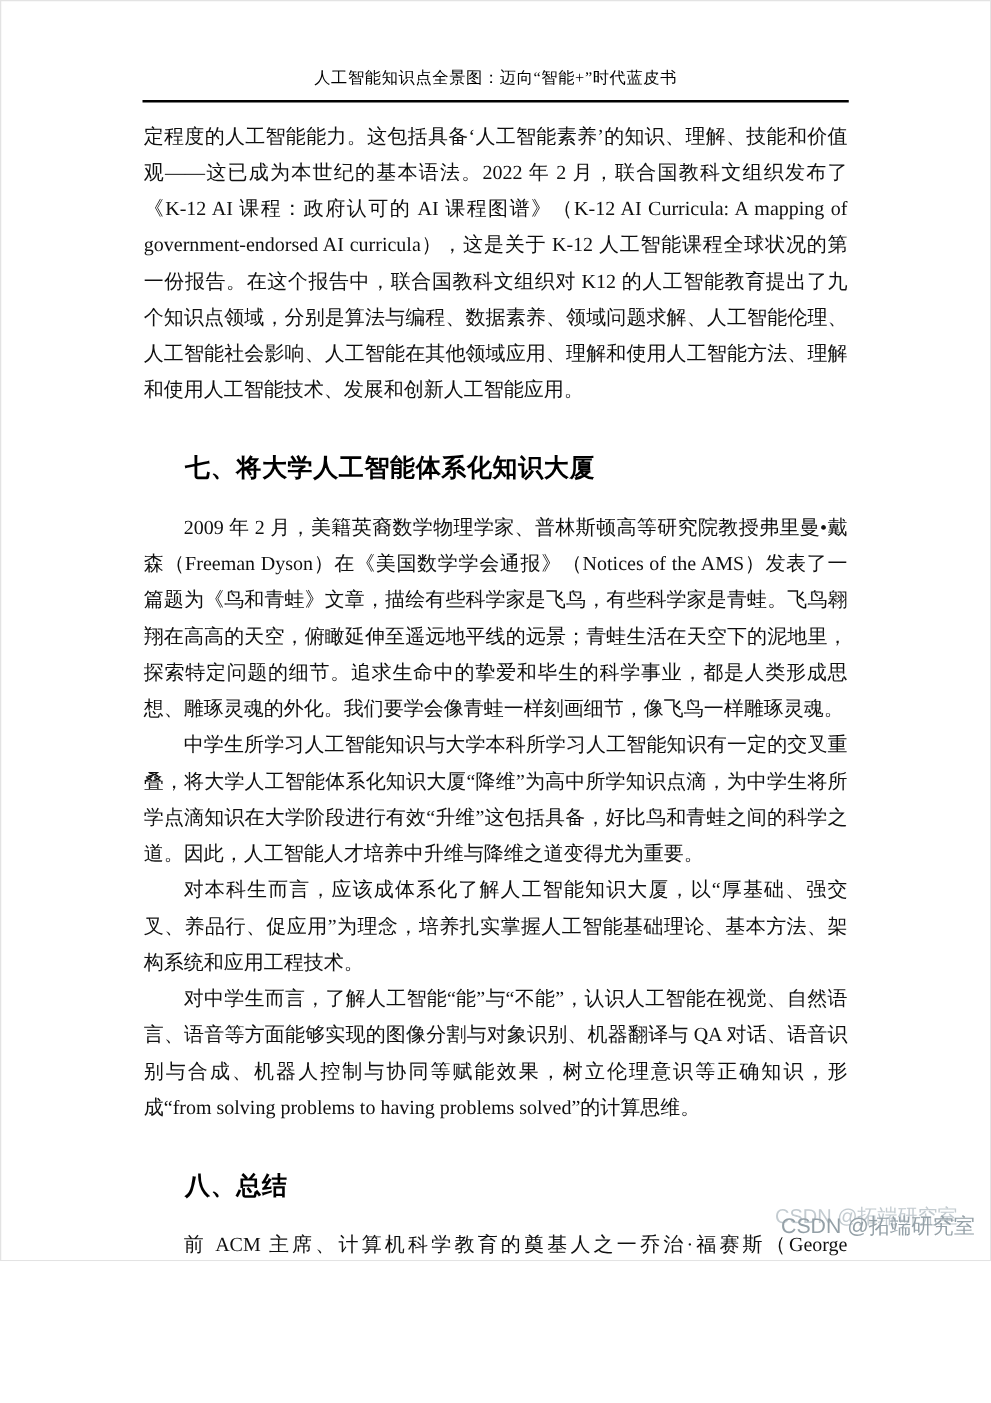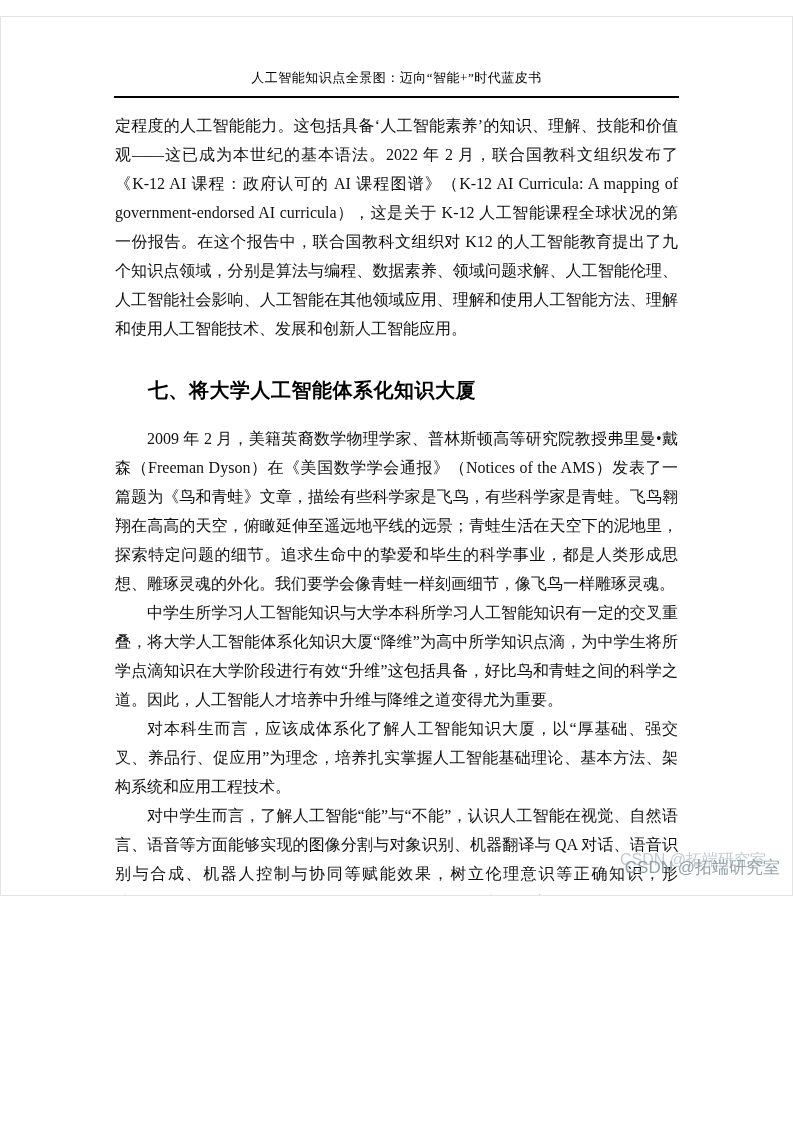--- a/index.html
+++ b/index.html
@@ -3,22 +3,22 @@
 <meta charset="utf-8">
 <style>
   html, body {
     margin: 0;
     padding: 0;
     background: #ffffff;
   }
   .page {
     position: relative;
     width: 793px;
-    height: 880px;
-    margin: 16px auto;
+    height: 1009px;
+    margin: 0 auto;
     background: #ffffff;
     box-sizing: border-box;
     border: 1px solid #e3e3e3;
     font-family: "Liberation Serif", "DejaVu Serif", serif;
     color: #111111;
     overflow: hidden;
   }
   .page-header {
     position: absolute;
     top: 52px;

